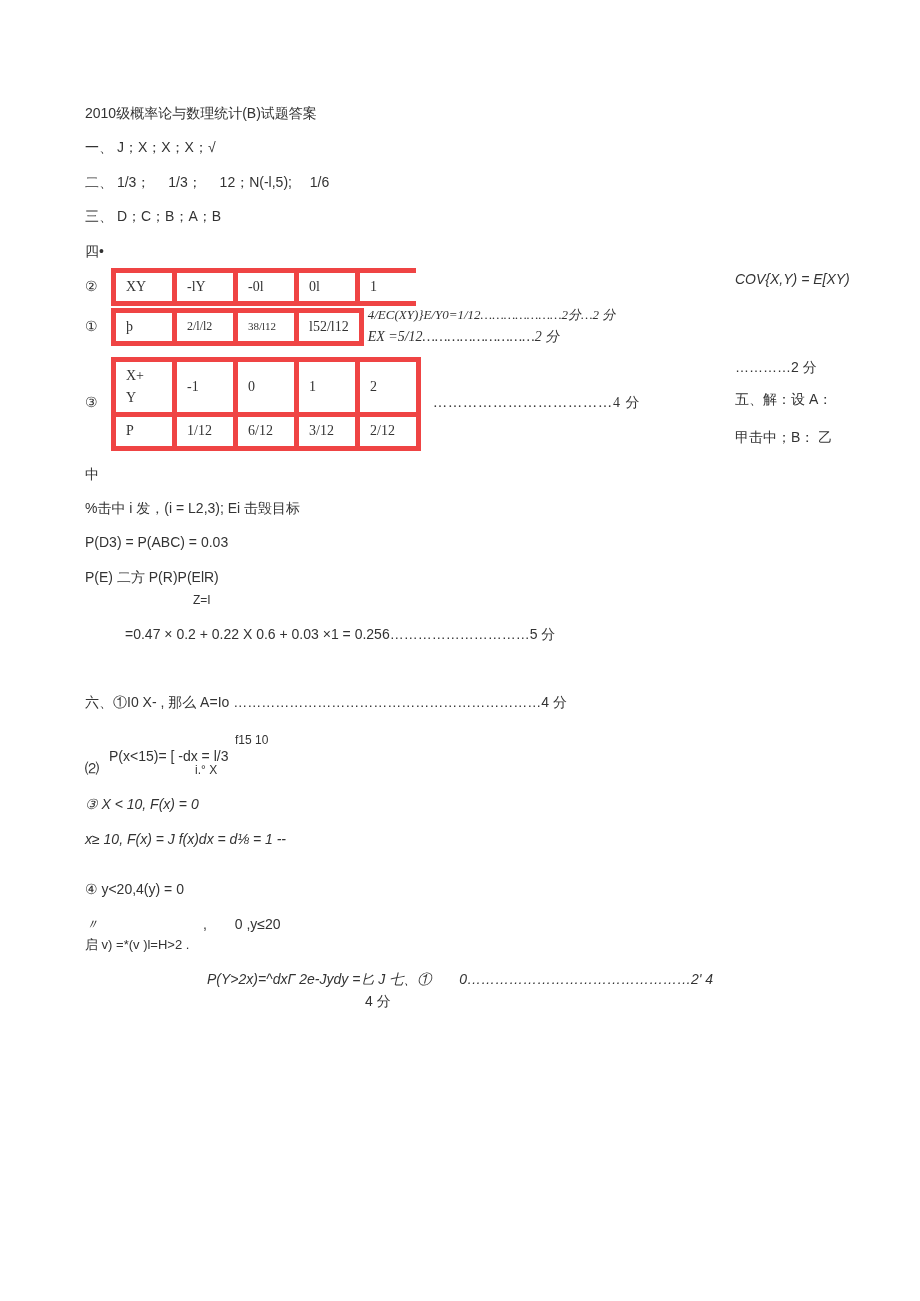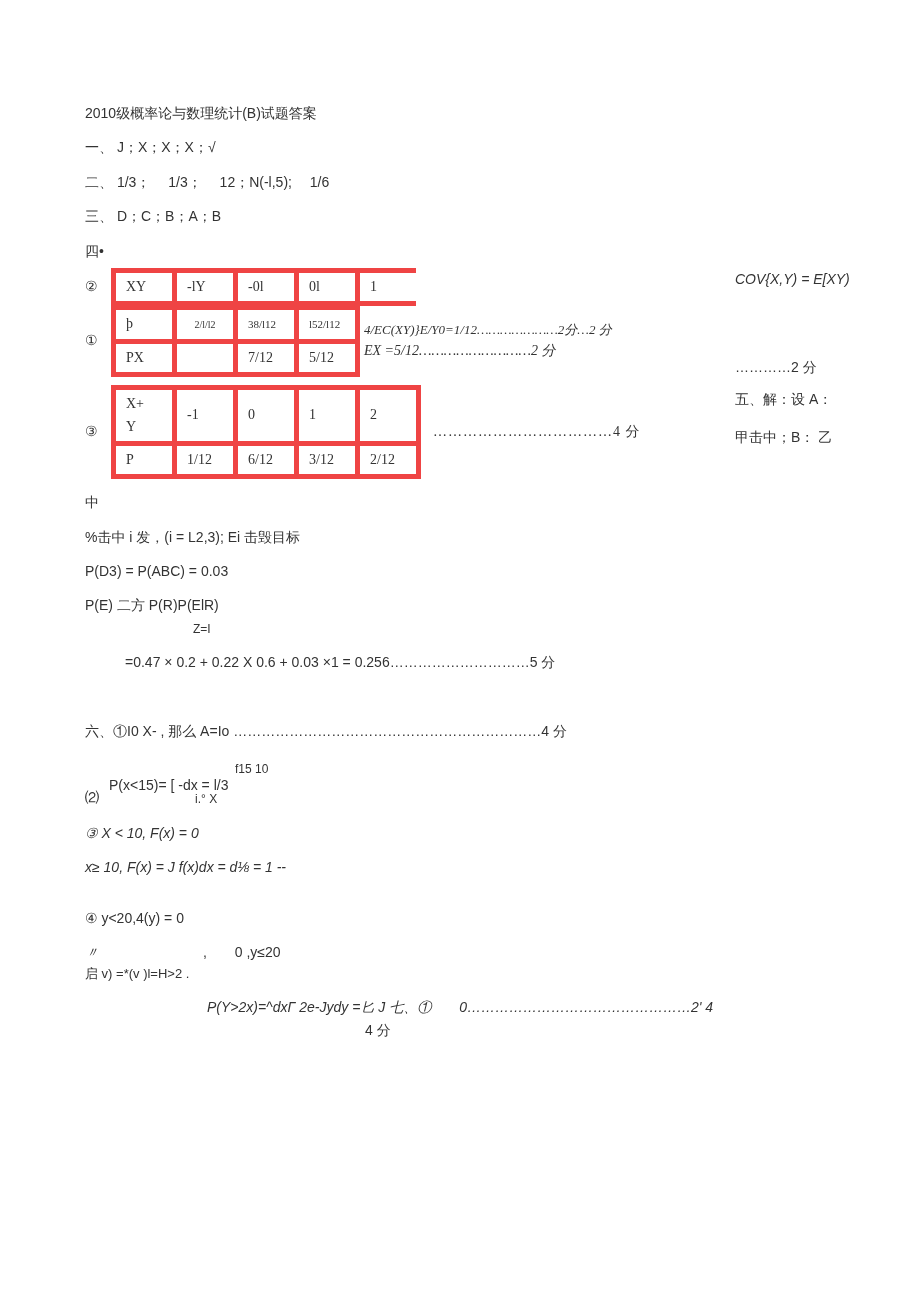--- a/index.html
+++ b/index.html
@@ -87,29 +87,23 @@
     </tbody>
       </table>
   </div>
 
   <div class="row" style="align-items:center; margin-top:-1px;">
     <span class="rownum">①</span>
     <table>
       <tbody>
           <tr>
         <td>þ</td>
-        <td style="font-size:10px;text-align:center;">2/l/l2</td>
+        <td style="font-size:12px;">2/l/l2</td>
         <td style="font-size:11px;">38/l12</td>
-        <td style="font-size:11px;">l52/l12</td>
-      </tr>
-      <tr>
-        <td>PX</td>
-        <td></td>
-        <td>7/12</td>
-        <td>5/12</td>
+        <td style="font-size:14px;">l52/l12</td>
       </tr>
     </tbody>
       </table>
     <div style="margin-left:4px; font-family:'Times New Roman',serif;">
       <div class="italic" style="font-size:13px;">4/EC(XY)}E/Y0=1/12…………………2分…2 分</div>
       <div class="italic" style="font-size:14px;">EX =5/12………………………2 分</div>
     </div>
   </div>
 
   <div class="row" style="align-items:center; margin-top:8px;">

